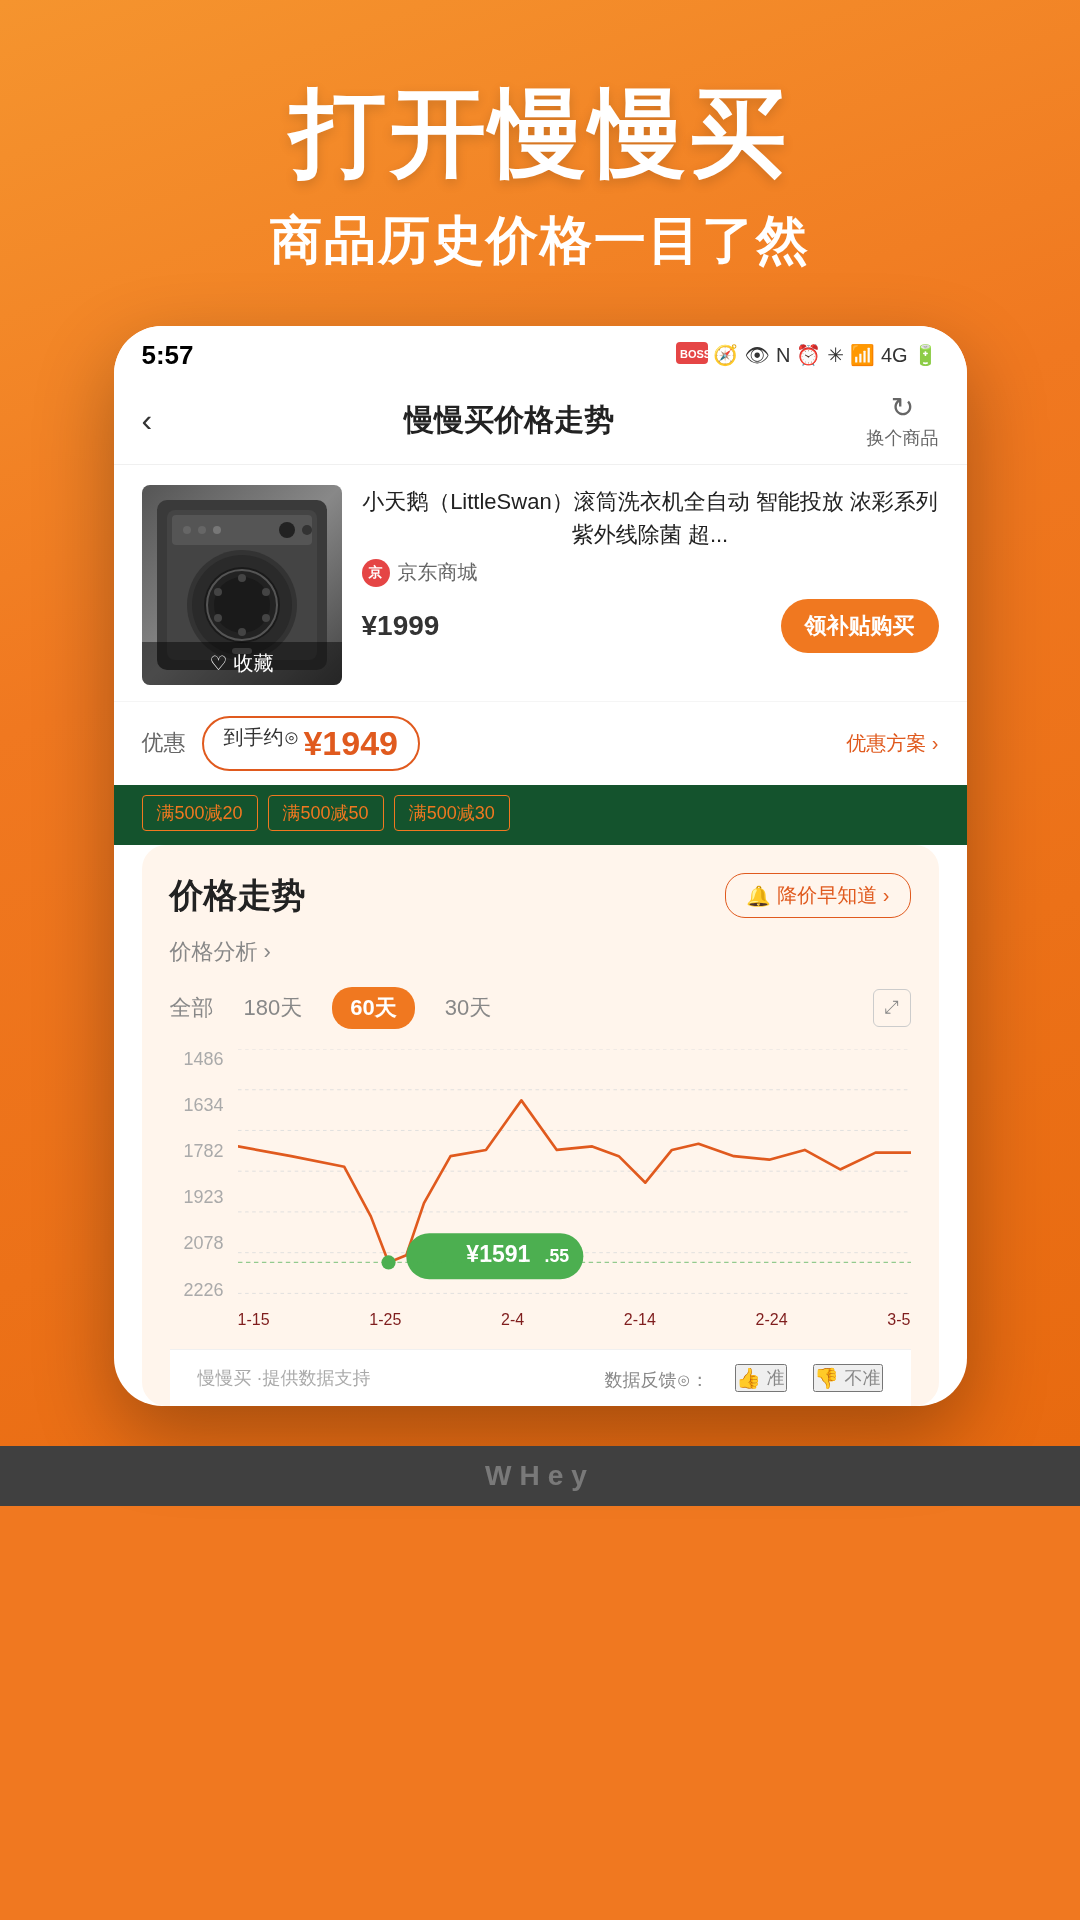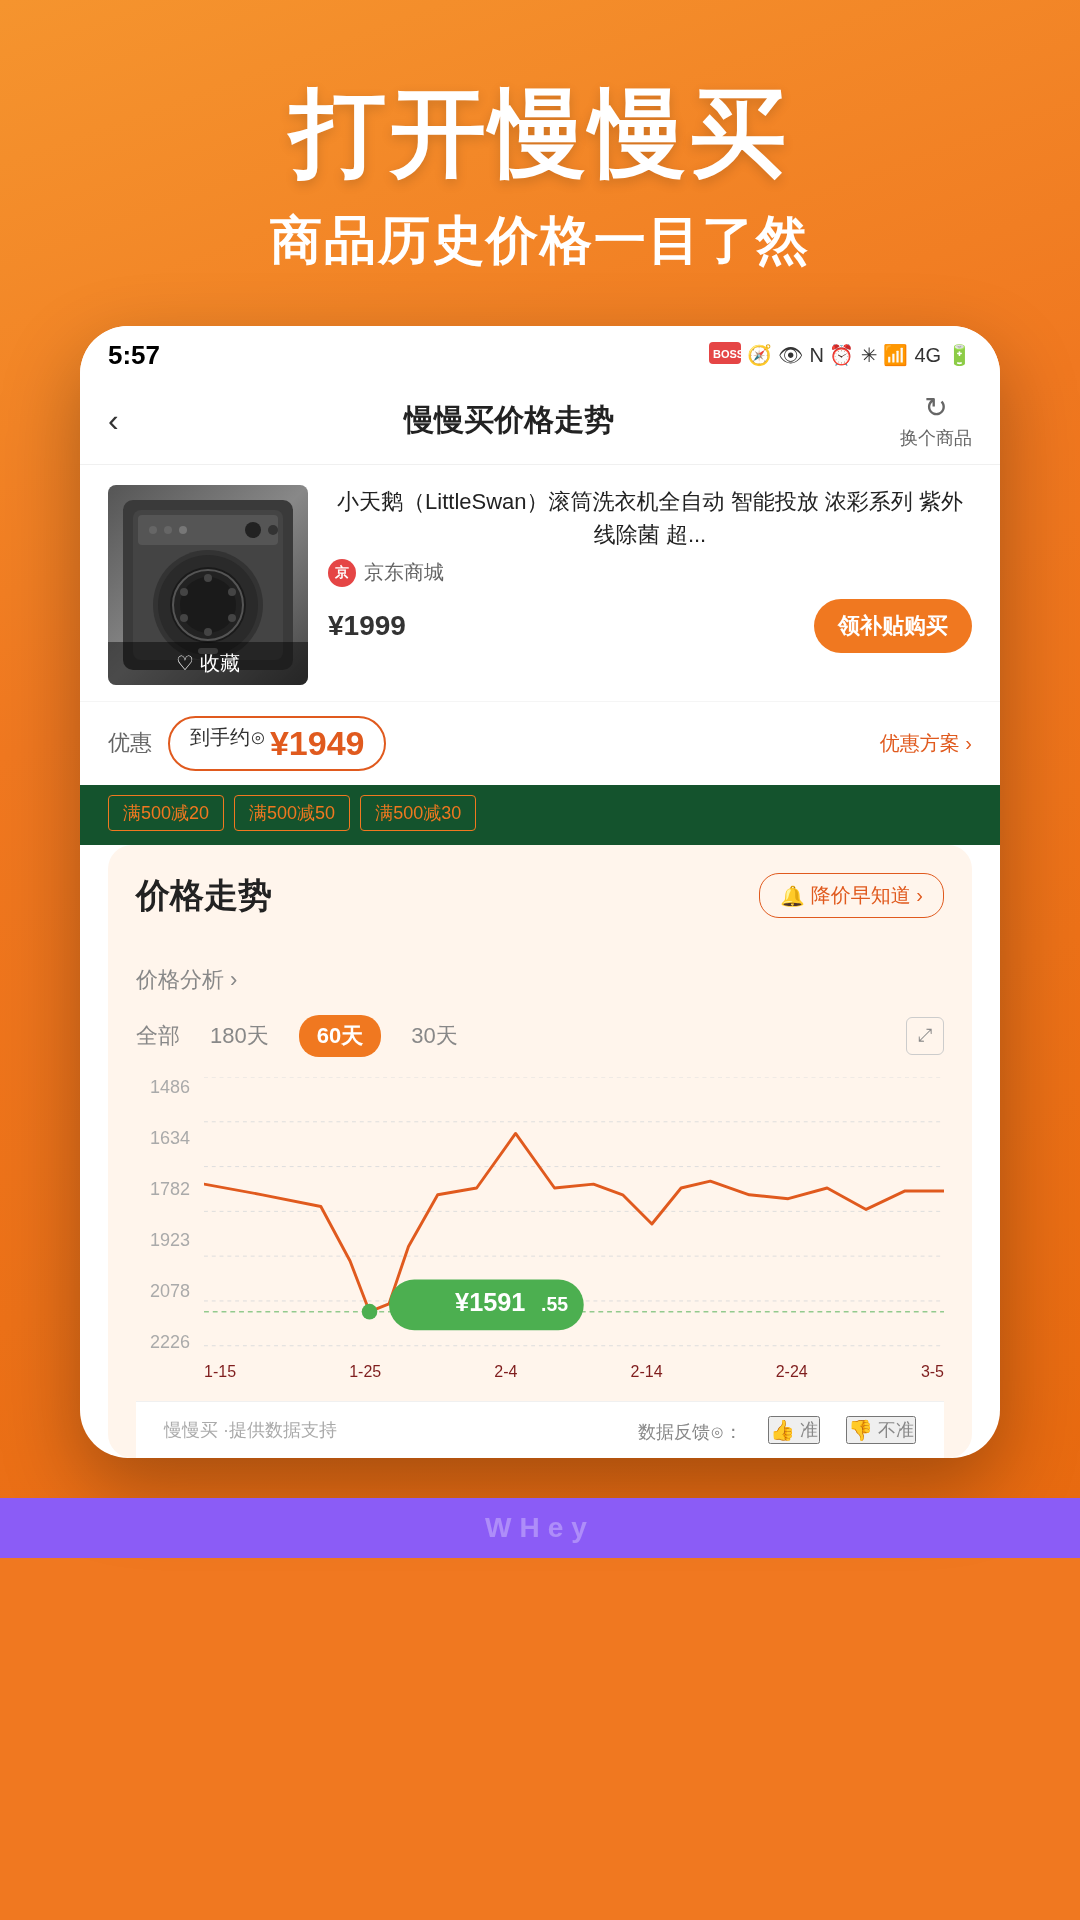--- a/index.html
+++ b/index.html
@@ -31,21 +31,21 @@
     .hero-subtitle {
       font-size: 52px;
       font-weight: 600;
       color: #fff;
       letter-spacing: 2px;
       margin-bottom: 50px;
     }
 
     .phone-mockup {
       margin: 0 auto;
-      width: 920px;
+      width: 853px;
       background: #fff;
       border-radius: 48px;
       overflow: hidden;
       box-shadow: 0 30px 80px rgba(0,0,0,0.3);
     }
 
     
     .status-bar {
       background: #fff;
       padding: 14px 28px 8px;
@@ -327,21 +327,20 @@
       font-size: 42px;
       font-weight: 800;
       color: #E05A1E;
     }
 
     .analysis-link {
       font-size: 22px;
       color: #888;
       display: flex;
       align-items: center;
-      margin-top: 28px;
     }
 
     
     .time-tabs {
       display: flex;
       align-items: center;
       gap: 30px;
       margin-bottom: 20px;
     }
 
@@ -457,21 +456,21 @@
       color: #888;
       font-size: 18px;
     }
 
     .thumb-icon {
       font-size: 20px;
     }
 
     
     .bottom-strip {
-      background: #8b5cf6;
+      background: #404040;
       height: 60px;
       display: flex;
       align-items: center;
       justify-content: center;
     }
 
     .whey-text {
       font-size: 28px;
       font-weight: 800;
       color: rgba(255,255,255,0.3);

